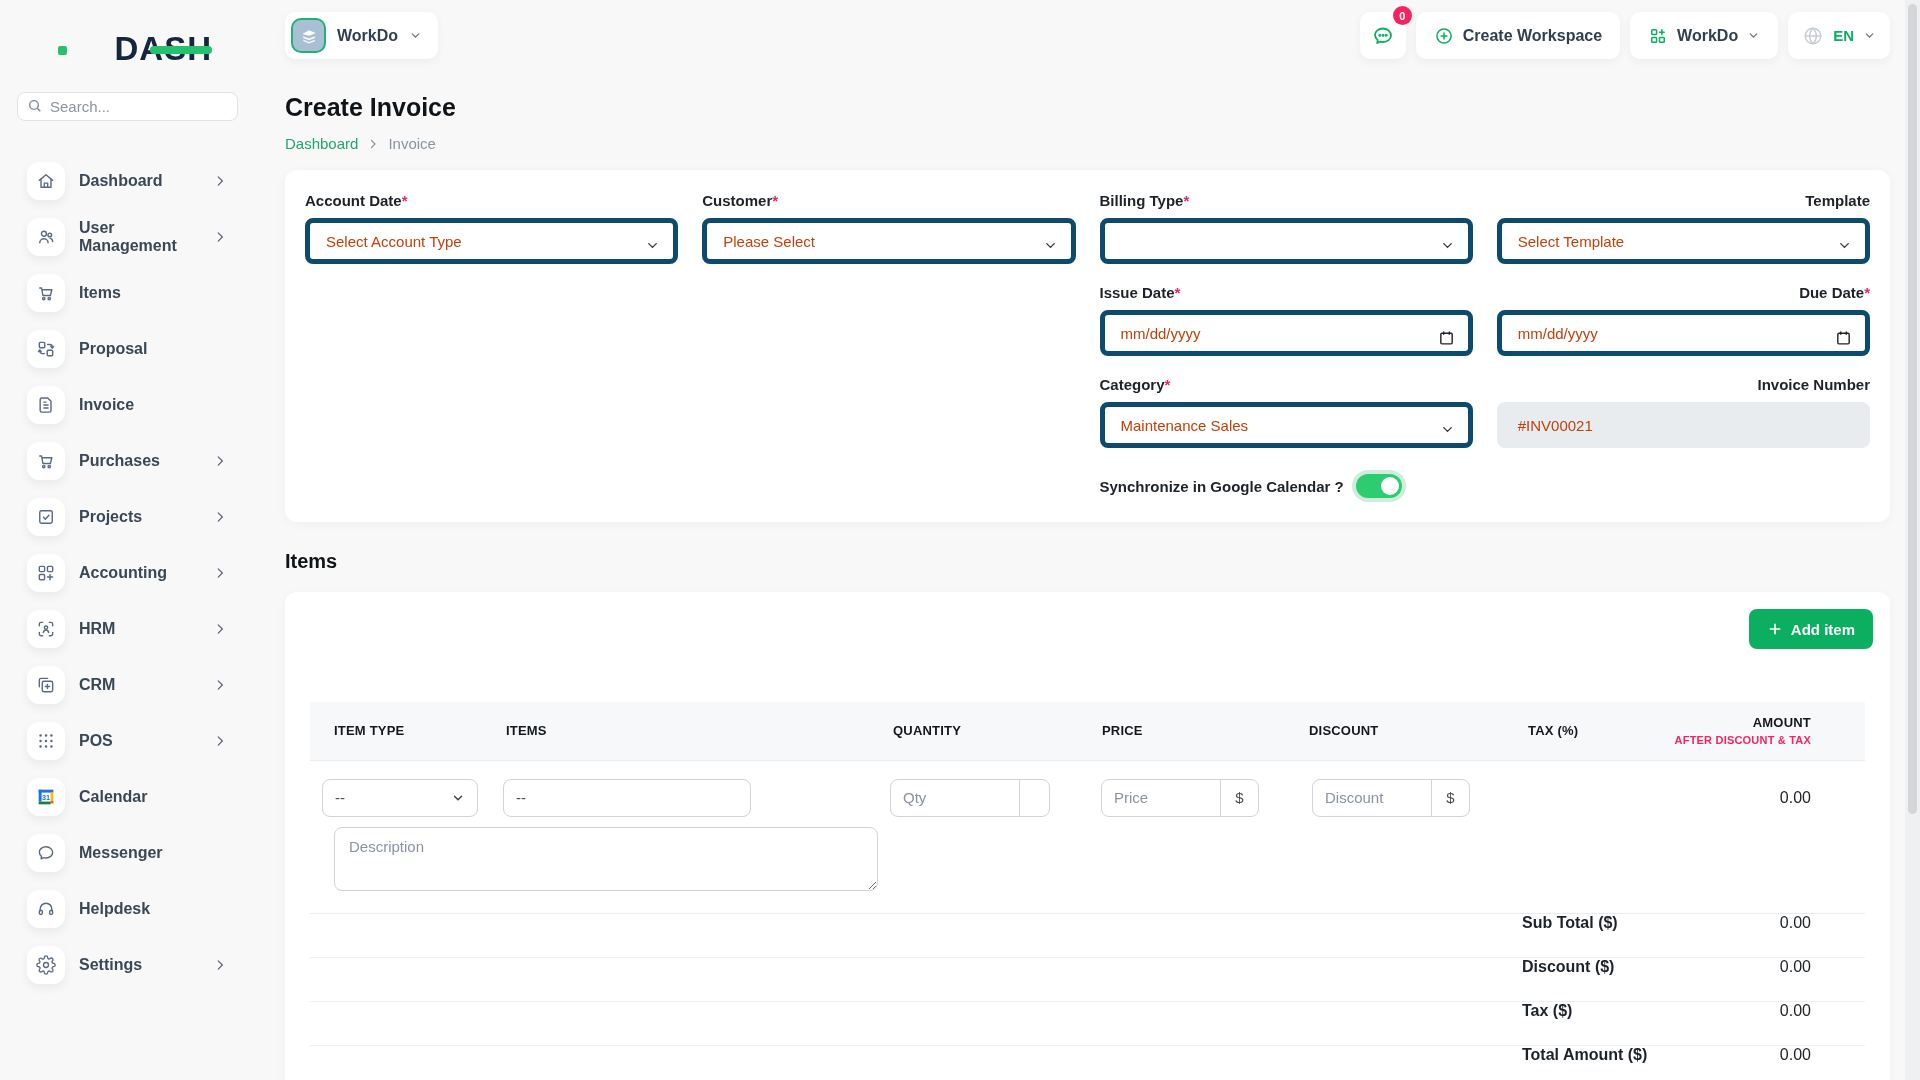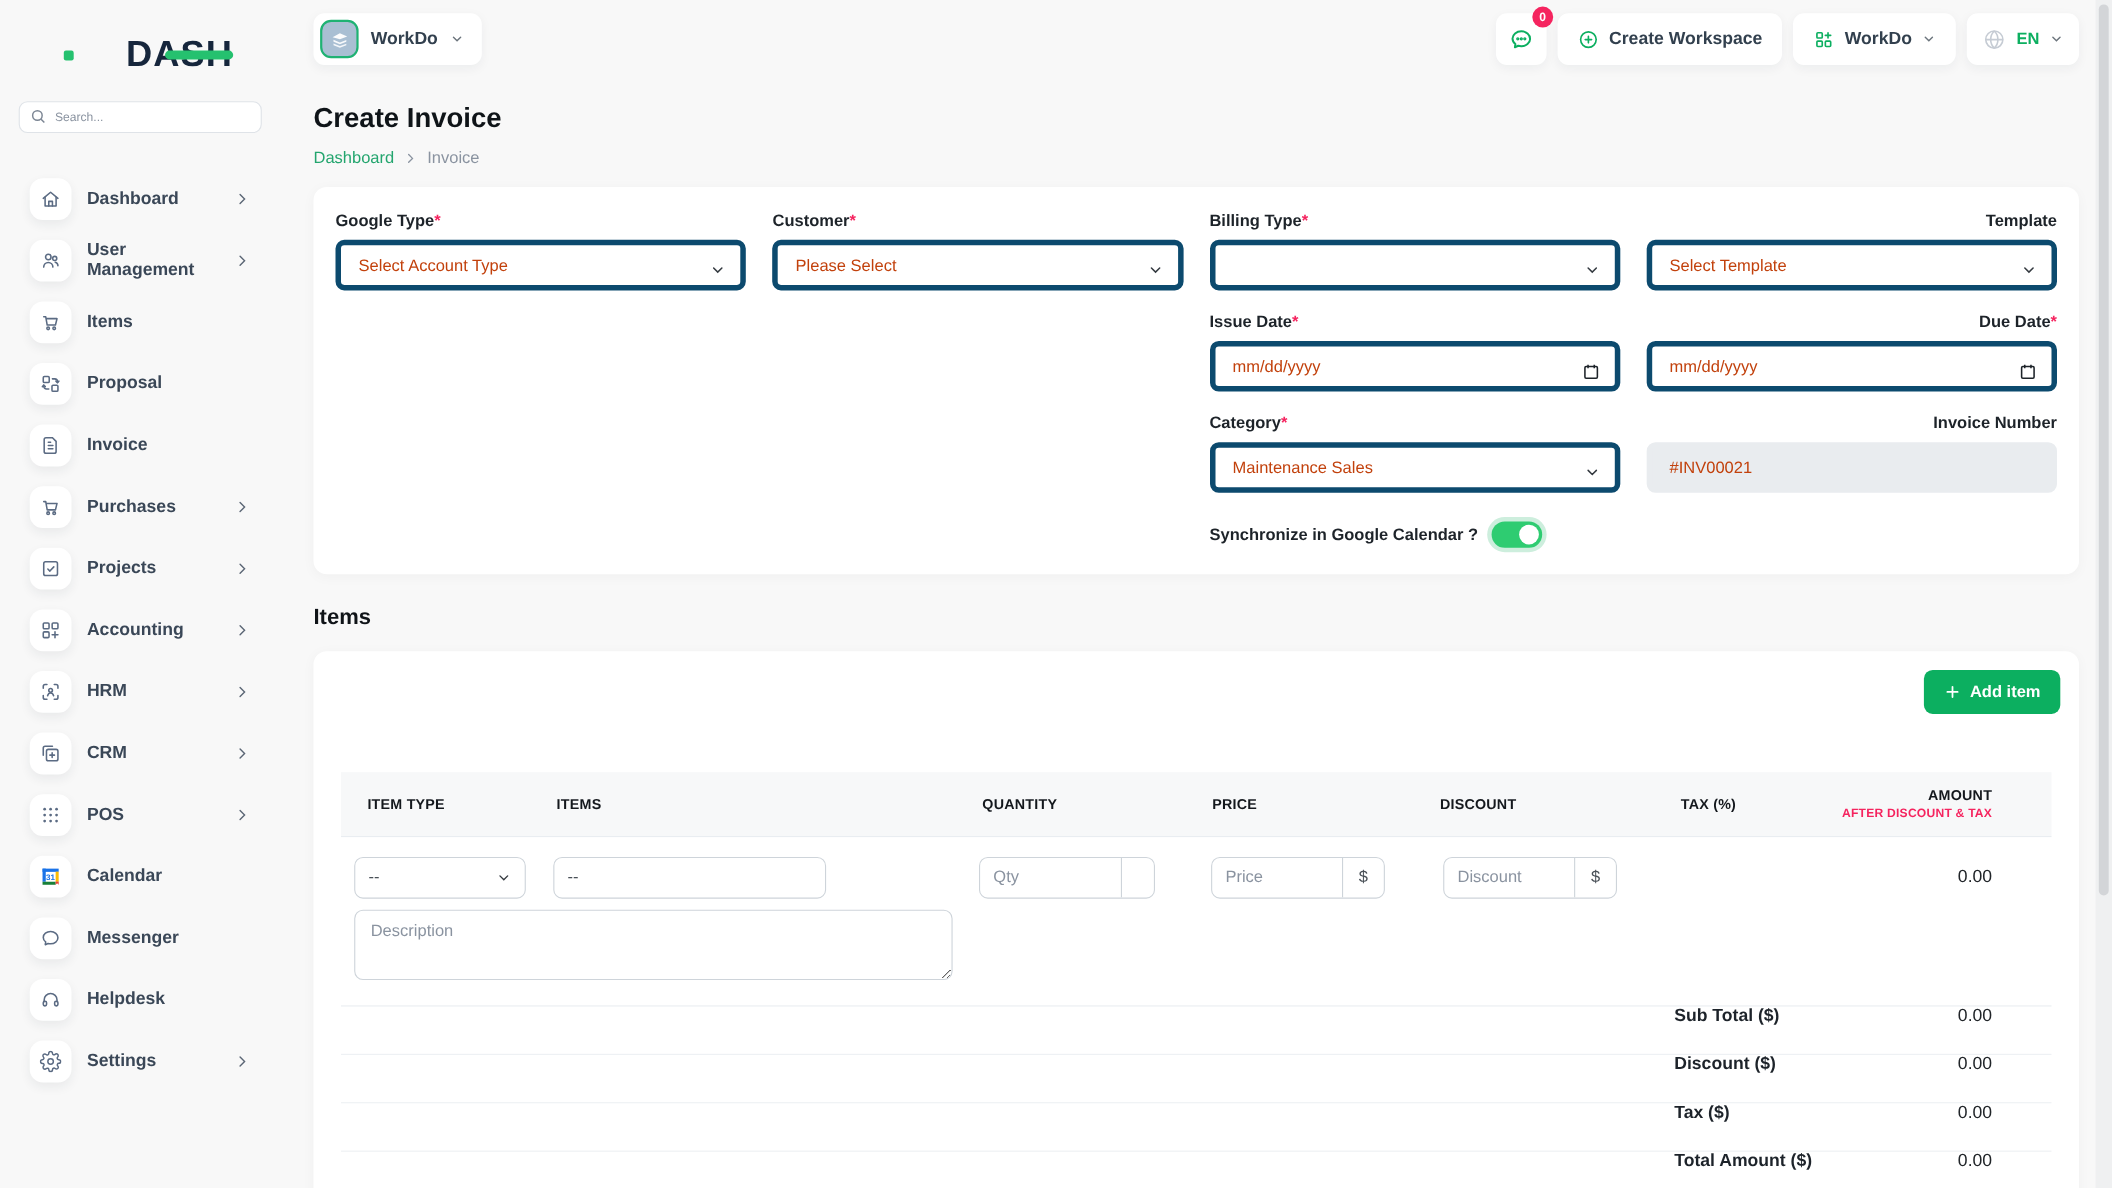--- a/index.html
+++ b/index.html
@@ -6,21 +6,21 @@
   html,body { width:1920px; height:1080px; overflow:hidden; font-family:"Liberation Sans", sans-serif; background:#f8f8f8; color:#212b36; }
   .app { position:relative; width:1920px; height:1080px; }
 
   
   .sidebar { position:absolute; left:0; top:0; bottom:0; width:255px; background:#f8f8f8; padding-top:22px; }
   .logo { position:relative; width:150px; margin:8px auto 0 62px; height:40px;text-align:right; }
   .logo-text { font-size:33px; font-weight:800; color:#16263c; letter-spacing:1px; }
   .logo-bar { position:absolute; top:16px; left:88px; width:62px; height:8px; background:#25c16f; border-radius:4px; }
   .logo-dot { position:absolute; top:16px; left:-4px; width:9px; height:9px; background:#25c16f; border-radius:2px; }
   .search-wrap { margin:22px 17px 0 17px; position:relative; }
-  .search-input { width:221px; height:29px; border:1px solid #dfe3e8; border-radius:8px; background:#fff; padding:0 10px 0 32px; font-size:11px; color:#a16207; outline:none; font-family:"Liberation Sans", sans-serif; }
+  .search-input { width:221px; height:29px; border:1px solid #dfe3e8; border-radius:8px; background:#fff; padding:0 10px 0 32px; font-size:15px; color:#a16207; outline:none; font-family:"Liberation Sans", sans-serif; }
   .search-input::placeholder { color:#8a93a0; }
   .search-icon { position:absolute; left:10px; top:6px; }
   .nav { margin-top:32px; }
   .nav-item { display:flex; align-items:center; height:56px; padding:0 28px 0 27px; cursor:pointer; }
   .nav-tile { width:38px; height:38px; background:#fff; border-radius:12px; box-shadow:0 4px 10px rgba(30,40,60,0.07); display:flex; align-items:center; justify-content:center; flex:none; }
   .nav-label { margin-left:14px; font-size:16px; font-weight:600; color:#3a4757; }
   .nav-chev { margin-left:auto; display:flex; }
 
   
   .main { position:absolute; left:255px; top:0; right:0; bottom:0; padding:0 30px; }
@@ -80,21 +80,21 @@
   .mini { height:38px; border:1px solid #ced4da; border-radius:8px; background:#fff; font-size:15px; color:#495057; }
   .mini-select { width:156px; display:flex; align-items:center; justify-content:space-between; padding:0 12px; cursor:pointer; }
   .mini-input { width:248px; padding:0 12px; outline:none; font-family:"Liberation Sans", sans-serif; }
   .igroup { display:flex; overflow:hidden; }
   .igroup input { border:none; outline:none; font-size:15px; color:#495057; padding:0 12px; width:100%; min-width:0; font-family:"Liberation Sans", sans-serif; background:transparent; }
   .igroup input::placeholder, .mini-input::placeholder { color:#8a93a0; }
   .iaddon { border-left:1px solid #ced4da; display:flex; align-items:center; justify-content:center; font-size:15px; color:#495057; flex:none; }
   .qty-group{width:160px} .qty-group .iaddon{width:30px}
   .money-group{width:158px} .money-group .iaddon{width:38px}
   .desc-row td { padding:4px 0 18px 12px; border-bottom:1px solid #e9edf1; }
-  .desc-area { width:544px; height:64px; border:1px solid #ced4da; border-radius:8px; padding:10px 14px; font-size:15px; color:#000000; font-family:"Liberation Sans", sans-serif; resize:both; outline:none; }
+  .desc-area { width:544px; height:64px; border:1px solid #ced4da; border-radius:8px; padding:10px 14px; font-size:15px; color:#000000; font-family:"Liberation Sans", sans-serif; resize:both; outline:none;margin-left:12px; }
   .desc-area::placeholder { color:#8a93a0; }
   .totals { margin:0 25px; }
   .totals-row { display:flex; align-items:flex-start; height:44px; border-bottom:1px solid #edf0f3; }
   .totals-row:last-child { border-bottom:none; }
   .totals-label { margin-left:1212px; font-size:16px; font-weight:700; color:#1d232a; }
   .totals-value { margin-left:auto; margin-right:54px; font-size:16px; color:#212529; }
 
   
   .scroll-track { position:absolute; right:0; top:0; width:15px; height:1080px; background:#eff0f1; }
   .scroll-thumb { position:absolute; right:3px; top:4px; width:9px; height:810px; border-radius:5px; background:#d3d5d8; }
@@ -433,21 +433,21 @@
           <svg width="12" height="12" viewBox="0 0 24 24" fill="none" stroke="#8a93a0" stroke-width="2.4" stroke-linecap="round">
             <path d="m9 5 7 7-7 7"></path>
           </svg>
         </span>
       <span class="bc-cur">Invoice</span>
     </div>
 
     <section class="card form-card">
 
       <div class="field g-c1 g-r1">
-        <label class="f-label"><span>Google Type</span><span class="req">*</span></label>
+        <label class="f-label"><span>Account Date</span><span class="req">*</span></label>
         <div class="control">
           <span>Select Account Type</span>
           <span class="sel-chev">
               <svg width="15" height="15" viewBox="0 0 24 24" fill="none" stroke="#343a40" stroke-width="2.2" stroke-linecap="round">
                 <path d="m6 9 6 6 6-6"></path>
               </svg>
             </span>
         </div>
       </div>
 

